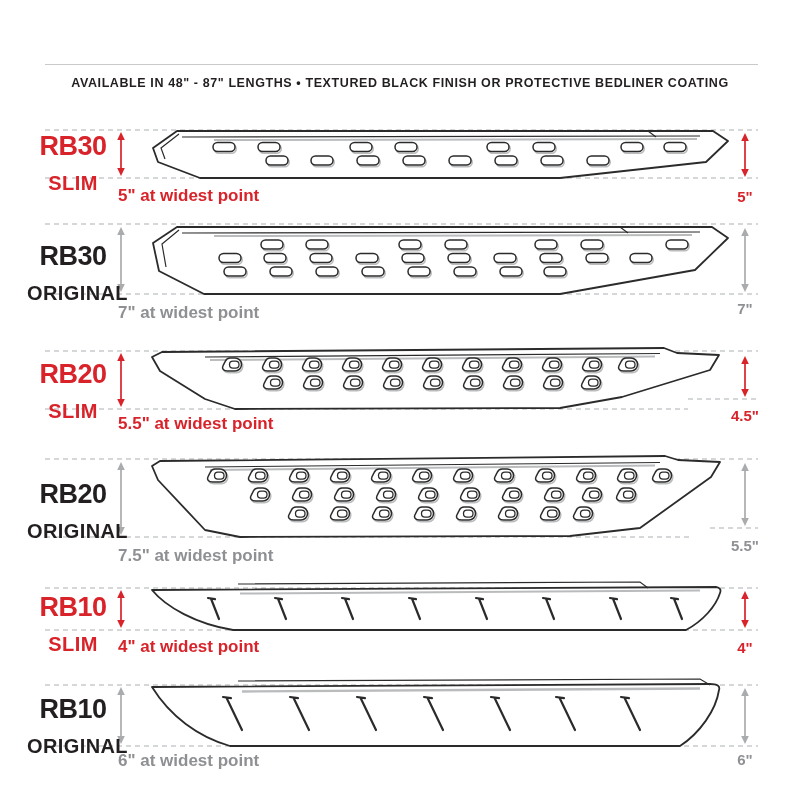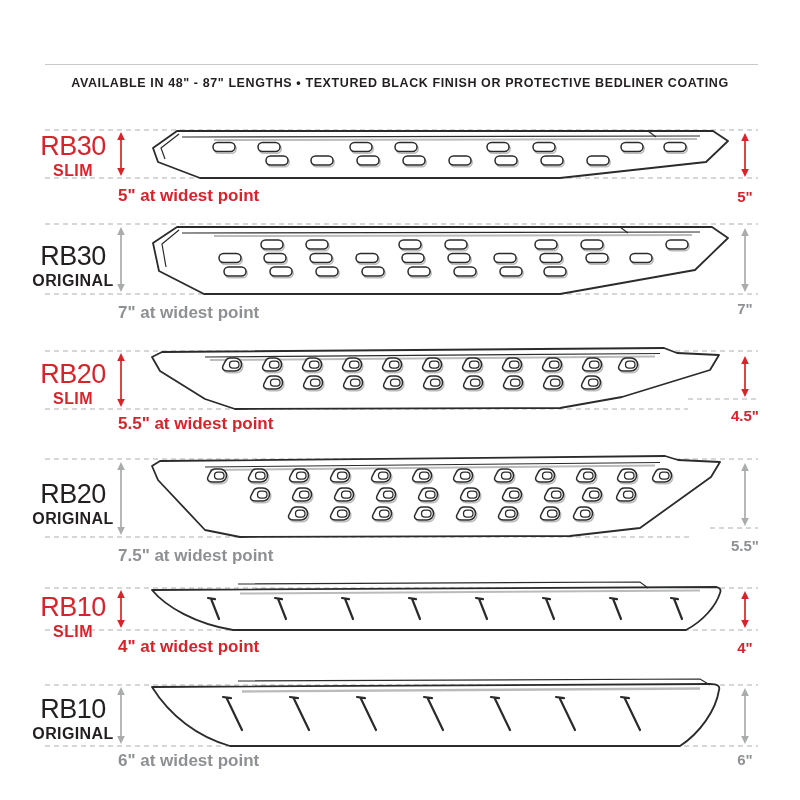--- a/index.html
+++ b/index.html
@@ -6,22 +6,22 @@
   .page{position:relative;width:800px;height:800px;background:#fff;overflow:hidden;
         font-family:"Liberation Sans",sans-serif;color:var(--ink,#231f20);}
   .hdr{position:absolute;top:24px;left:0;width:800px;text-align:center;}
   .title{display:inline-block;font-size:31px;font-weight:700;letter-spacing:-.5px;
          transform:scaleX(.96);white-space:nowrap;color:var(--ink,#231f20);}
   .rule{position:absolute;top:64px;left:45px;width:713px;height:1px;background:var(--line,#c9cacb);}
   .sub{position:absolute;top:76px;left:0;width:800px;text-align:center;
        font-size:12.5px;font-weight:700;letter-spacing:.6px;color:var(--ink,#231f20);white-space:nowrap;}
   #diagram{position:absolute;left:0;top:0;}
   .lab{position:absolute;left:27px;width:92px;text-align:center;line-height:1;}
-  .model{font-size:27px;font-weight:400;letter-spacing:-.5px;}
-  .variant{font-size:16px;font-weight:700;letter-spacing:.4px;margin-top:3px;}
+  .model{font-size:27px;font-weight:700;letter-spacing:-.5px;}
+  .variant{font-size:20px;font-weight:700;letter-spacing:.4px;margin-top:13px;}
   .wp{position:absolute;left:118px;font-size:17px;font-weight:700;white-space:nowrap;}
   .hn{position:absolute;left:715px;width:60px;text-align:center;font-size:15px;font-weight:700;}
   .acc-red .model,.acc-red .variant{color:var(--red,#d8232a);}
   .acc-gray .model,.acc-gray .variant{color:var(--ink,#231f20);}
   .wp.acc-red,.hn.acc-red{color:var(--red,#d8232a);}
   .wp.acc-gray,.hn.acc-gray{color:var(--gray,#8e9093);}
 </style>
 </head>
 <body>
 

